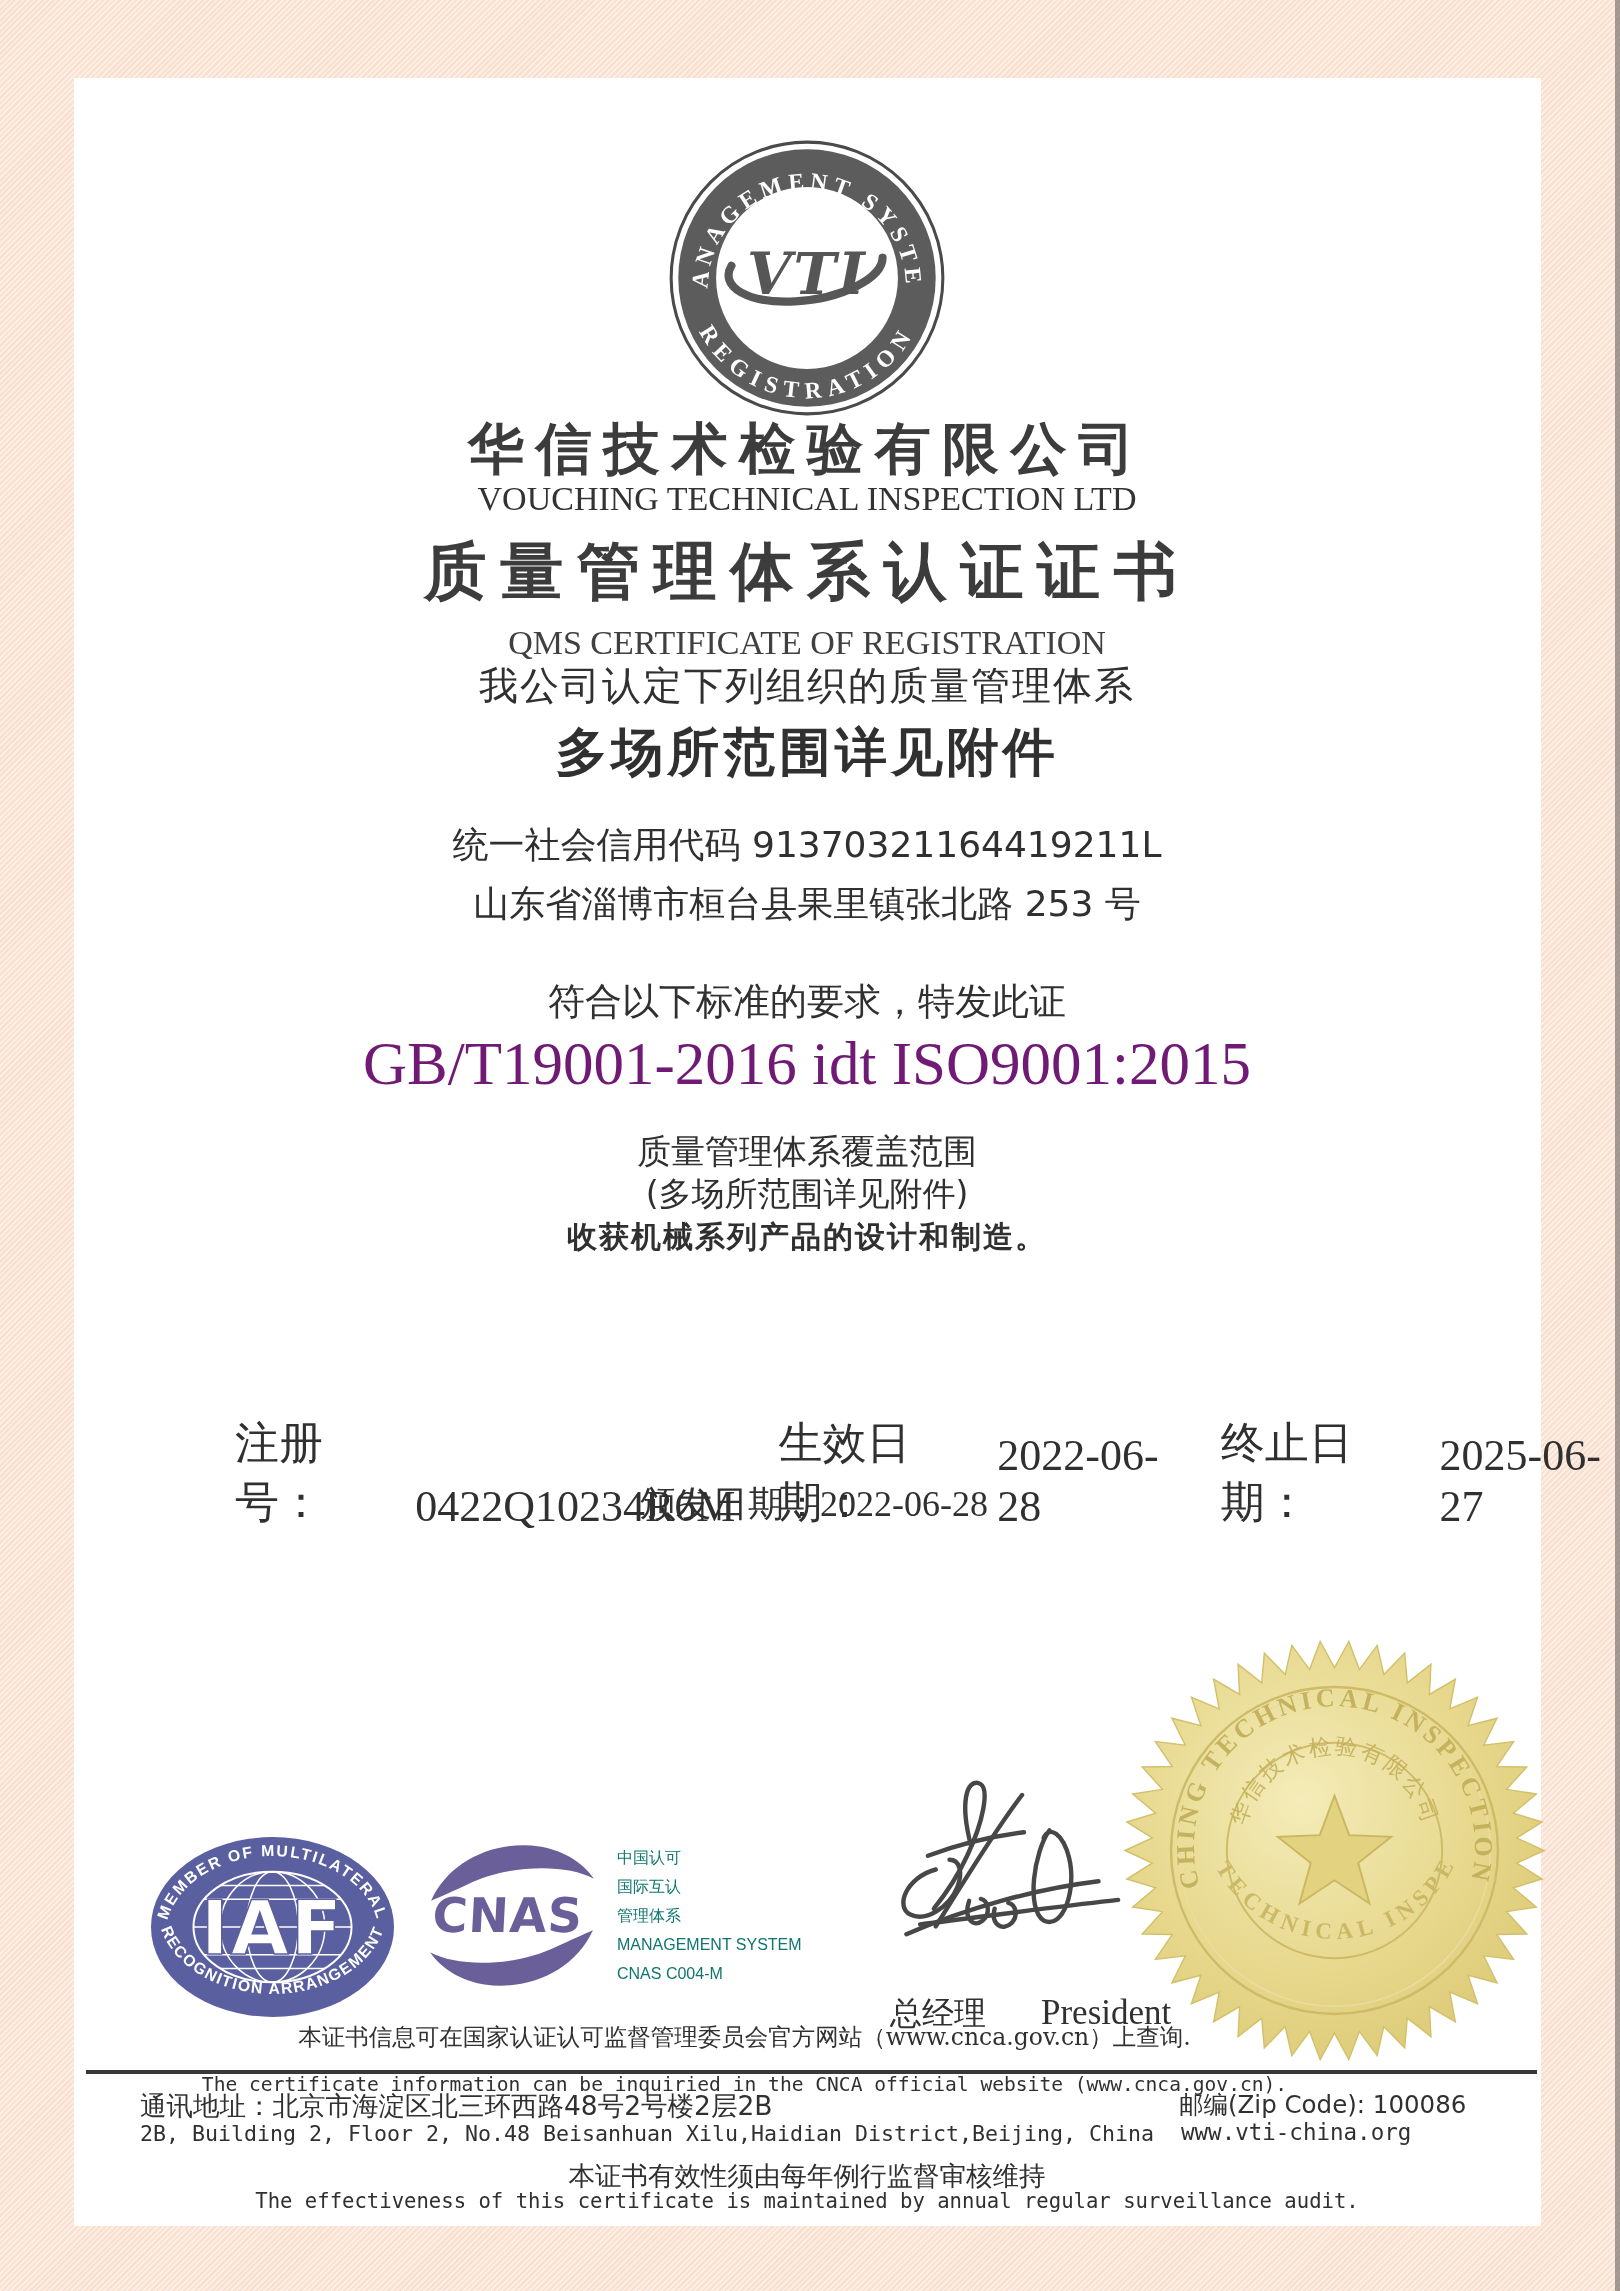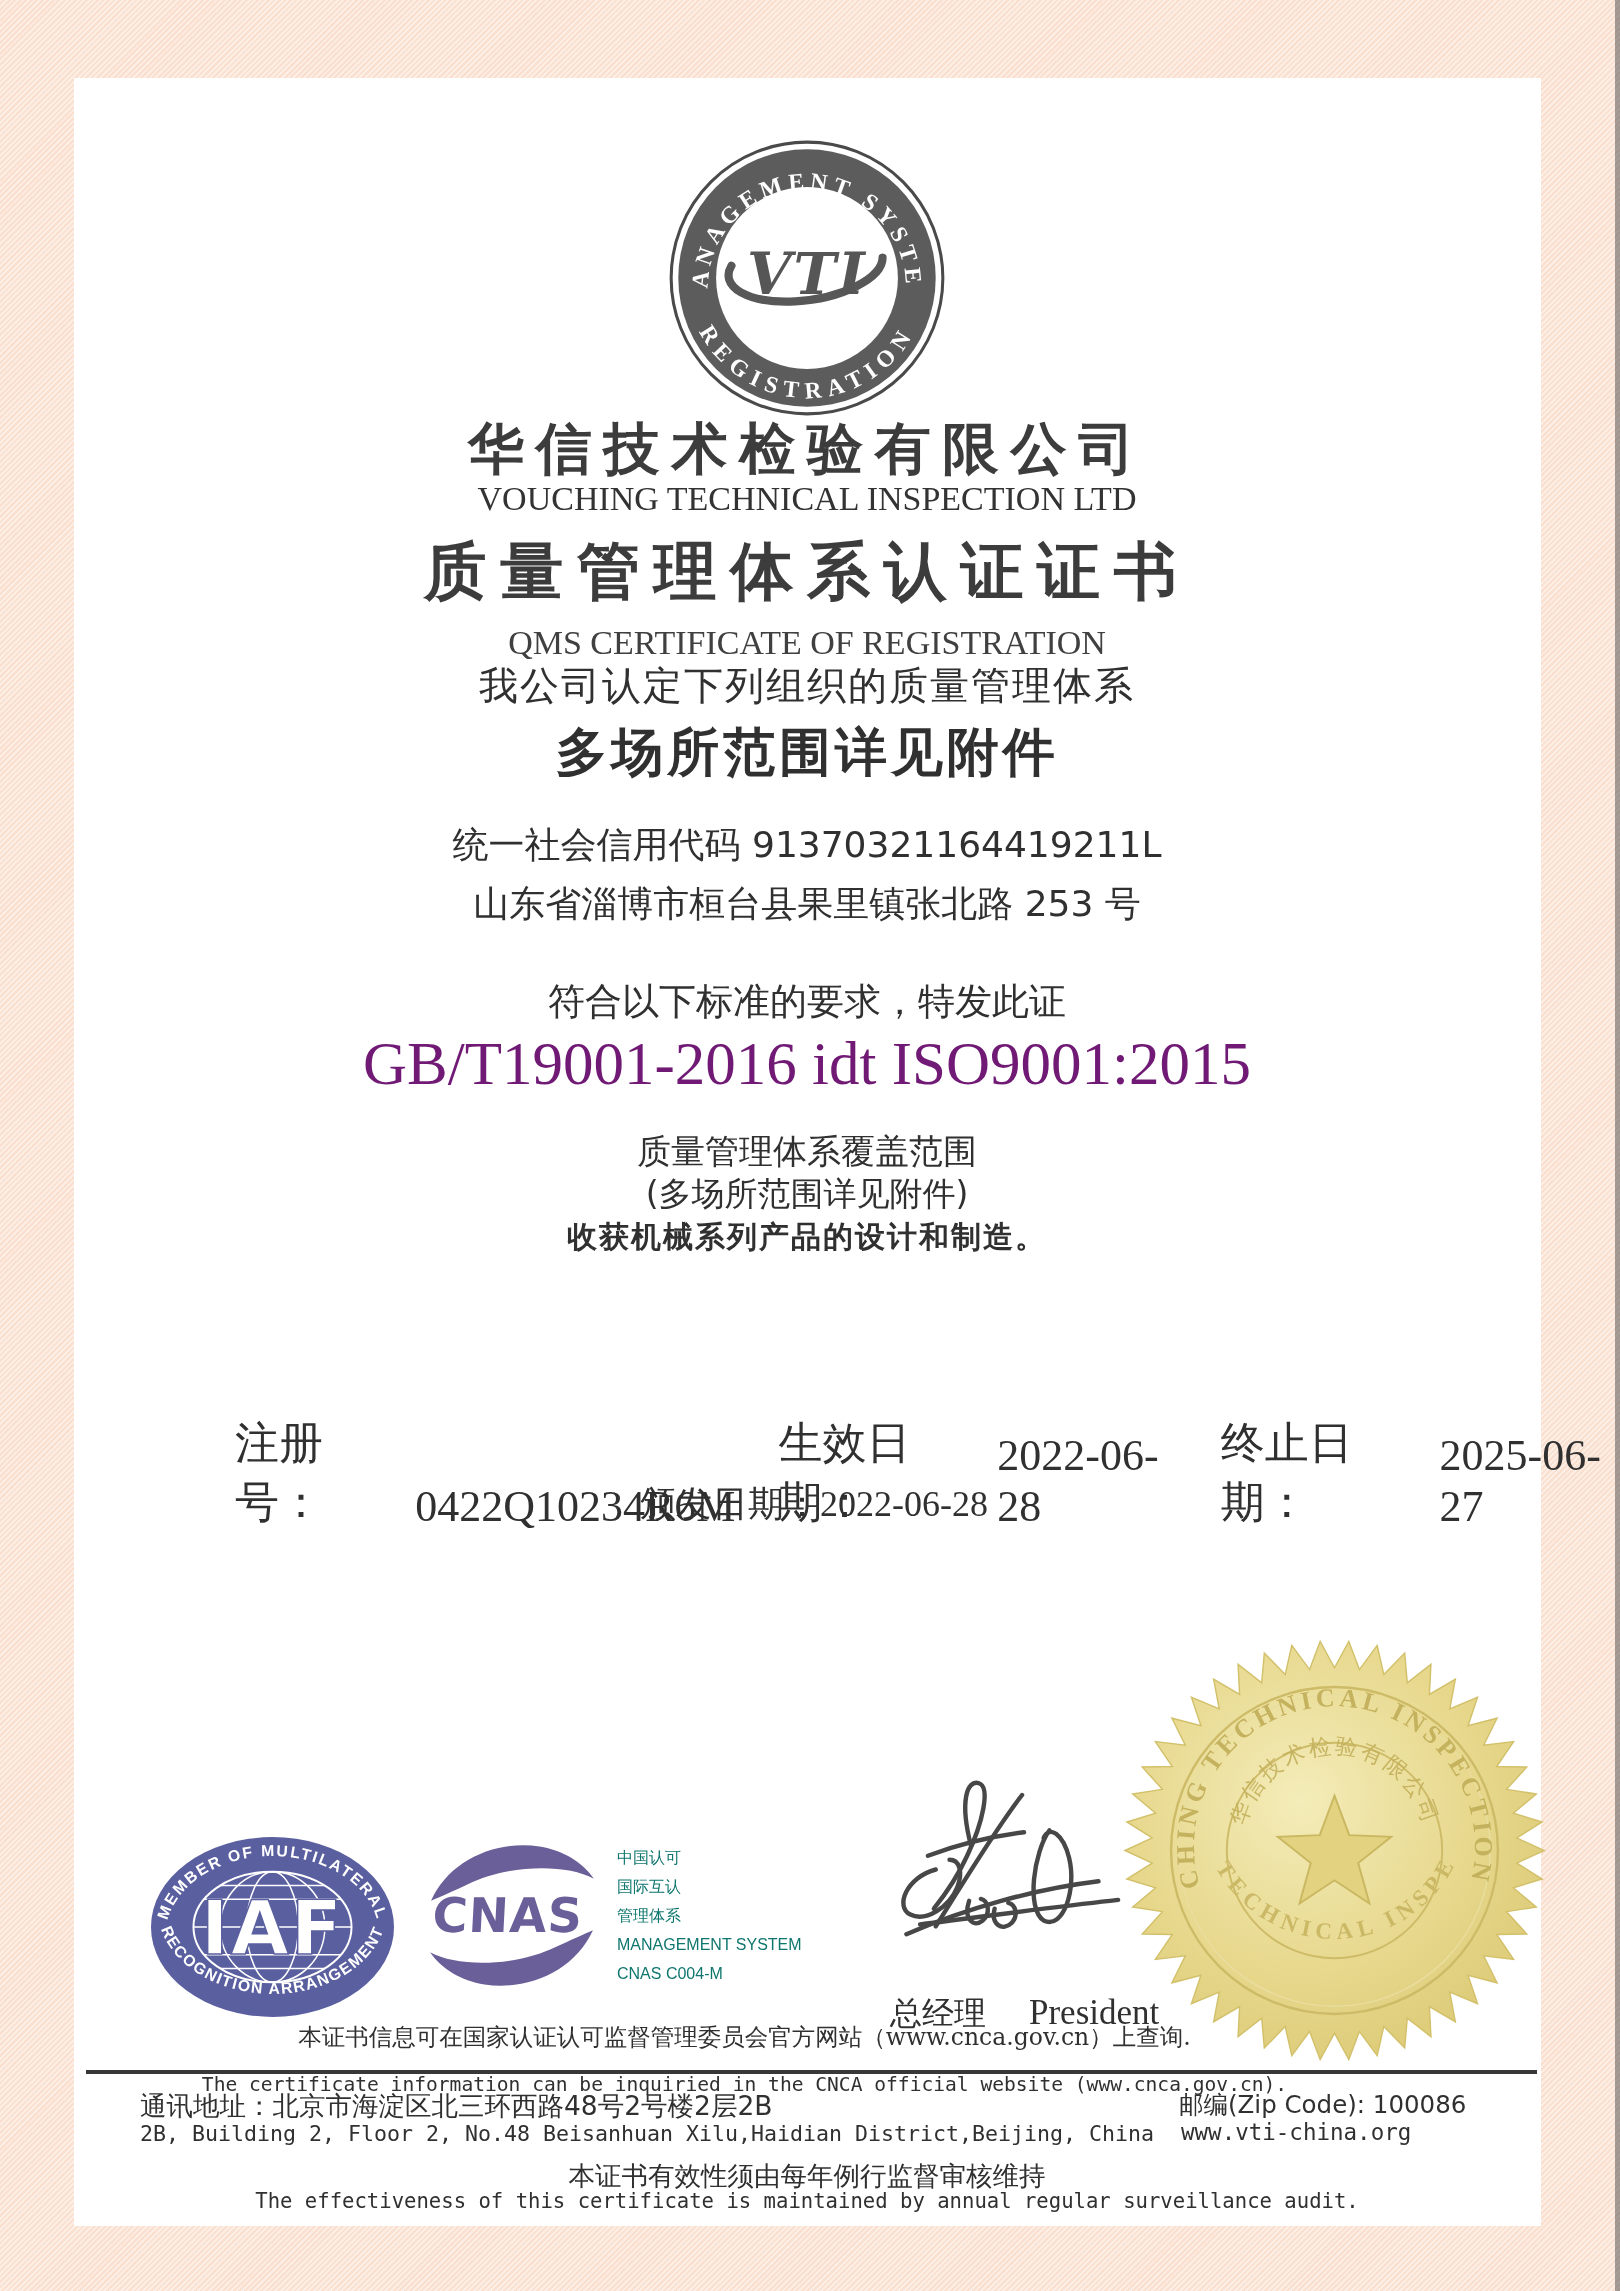--- a/index.html
+++ b/index.html
@@ -15,21 +15,21 @@
   .serif{font-family:"Liberation Serif","DejaVu Serif",serif;}
   .sans{font-family:"Liberation Sans","DejaVu Sans",sans-serif;}
   .mono{font-family:"DejaVu Sans Mono","Liberation Mono",monospace;}
   .brush{font-family:"DejaVu Serif","Liberation Serif",serif;font-weight:bold;color:#3c3c3c;}
   .rule{background:#383838;}
   .edge{right:0;top:0;bottom:0;width:4.9px;background:#4a4a4a;opacity:.5;}
   .regrow{display:flex;align-items:flex-end;font-size:44px;}
   .regrow .gap{width:49px;}
   .regrow .lv{margin-right:25.5px;}
   .siginfo{font-size:16px;line-height:29px;color:#0f766e;}
-  .sigrow{display:flex;align-items:baseline;gap:43px;}
+  .sigrow{display:flex;align-items:baseline;gap:55px;}
 </style>
 </head>
 <body>
 
 <div class="abs paper"></div>
 <div class="abs edge"></div>
 
 <svg class="abs" style="left:664px;top:135px;" width="286" height="286" viewBox="0 0 280 280">
   <circle cx="140" cy="140" r="133" fill="#ffffff" stroke="#4a4a4a" stroke-width="3"></circle>
   <circle cx="140" cy="140" r="126" fill="#5c5c5c"></circle>

